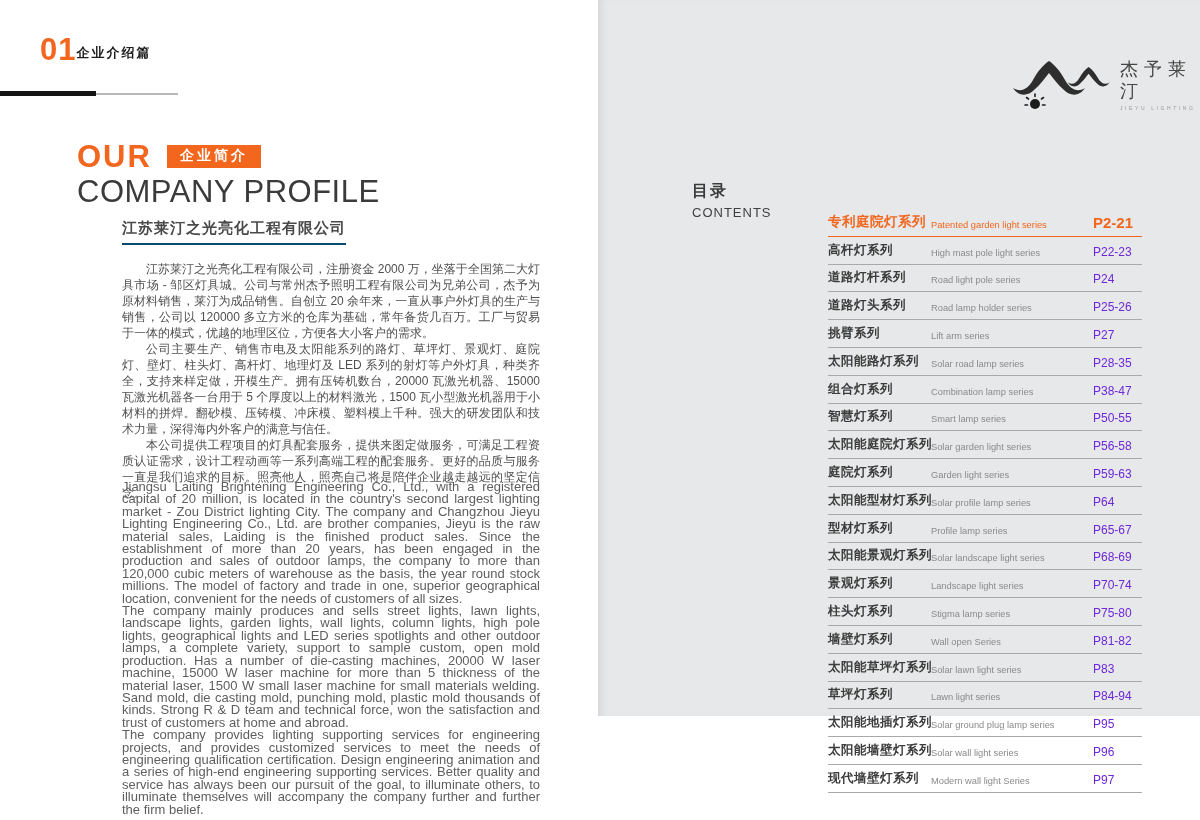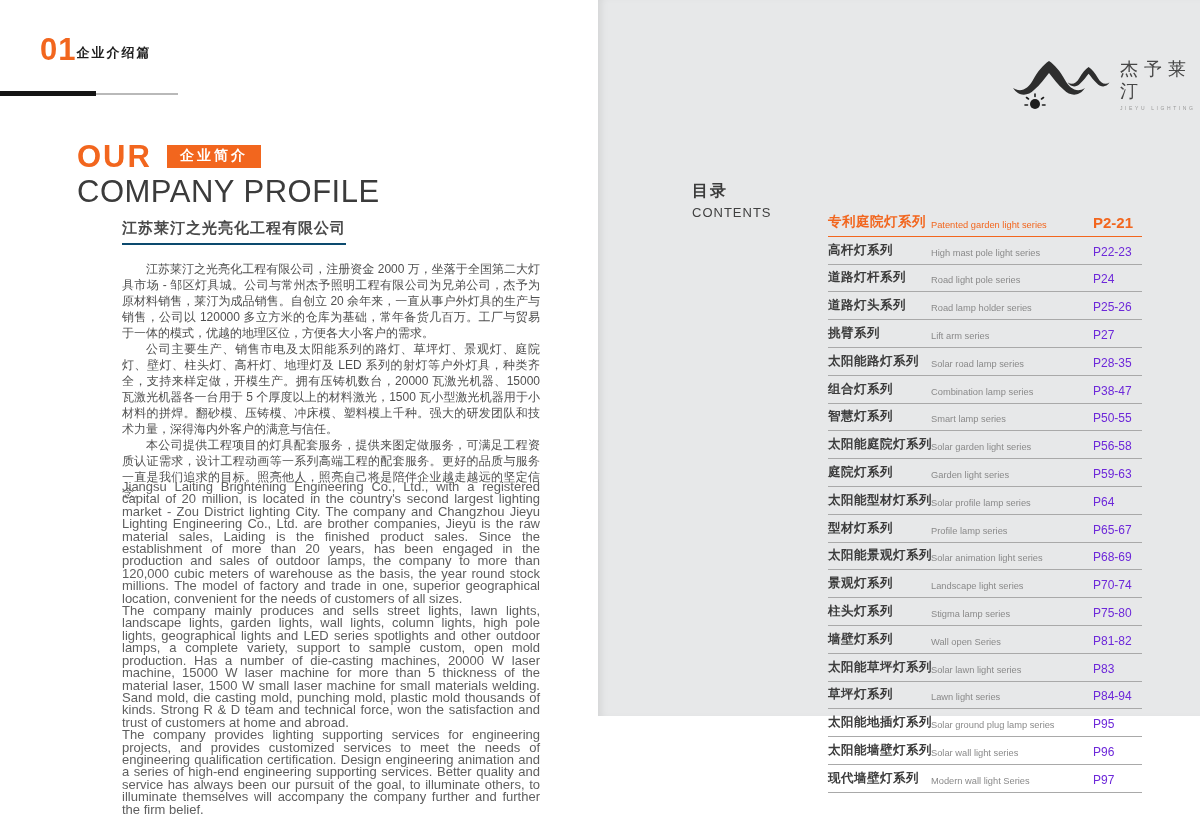--- a/index.html
+++ b/index.html
@@ -179,21 +179,21 @@
     <span class="toc-en">Solar profile lamp series</span>
     <span class="toc-page">P64</span>
   </div>
       <div class="toc-row">
     <span class="toc-cn">型材灯系列</span>
     <span class="toc-en">Profile lamp series</span>
     <span class="toc-page">P65-67</span>
   </div>
       <div class="toc-row">
     <span class="toc-cn">太阳能景观灯系列</span>
-    <span class="toc-en">Solar animation light series</span>
+    <span class="toc-en">Solar landscape light series</span>
     <span class="toc-page">P68-69</span>
   </div>
       <div class="toc-row">
     <span class="toc-cn">景观灯系列</span>
     <span class="toc-en">Landscape light series</span>
     <span class="toc-page">P70-74</span>
   </div>
       <div class="toc-row">
     <span class="toc-cn">柱头灯系列</span>
     <span class="toc-en">Stigma lamp series</span>

